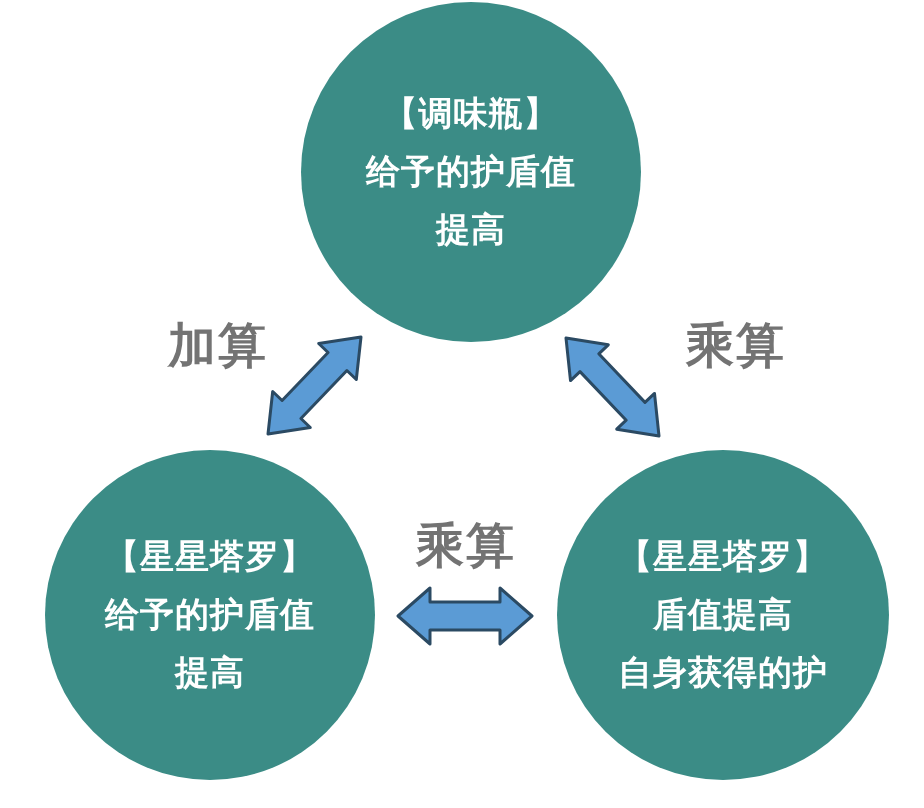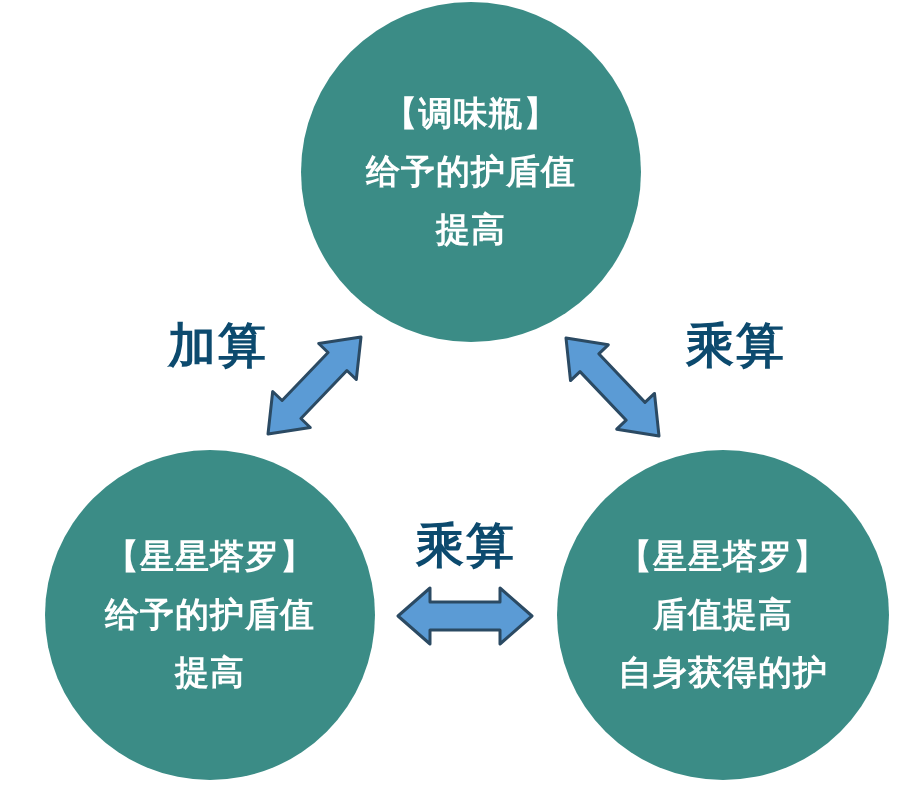--- a/index.html
+++ b/index.html
@@ -25,21 +25,21 @@
     letter-spacing:1px;
   }
   .circle .line{height:58px;line-height:58px;white-space:nowrap;}
   .circle-top{left:301px;top:2px;width:340px;height:340px;}
   .circle-bl{left:45px;top:450px;width:330px;height:330px;}
   .circle-br{left:557px;top:450px;width:332px;height:330px;}
   .edge-label{
     position:absolute;
     font-size:48px;
     font-weight:bold;
-    color:#0c4a6e;
+    color:#737373;
     white-space:nowrap;
     letter-spacing:2px;
   }
   .label-add{left:168px;top:314px;}
   .label-mul-right{left:686px;top:314px;}
   .label-mul-center{left:416px;top:514px;}
 </style>
 </head>
 <body>
 

